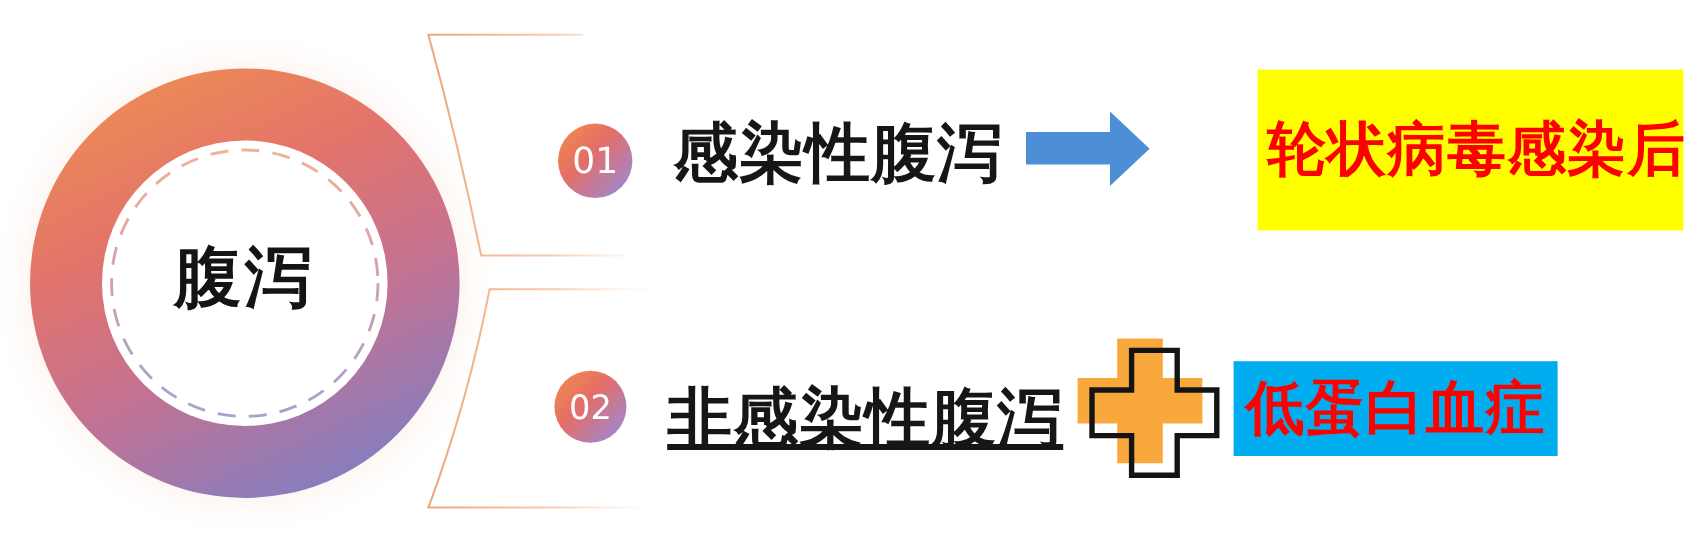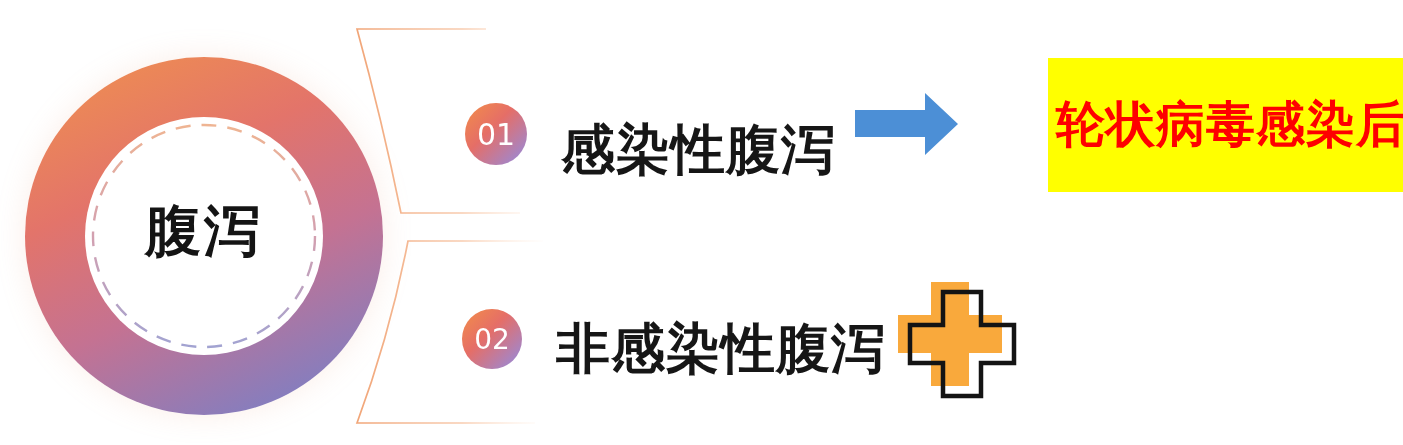--- a/index.html
+++ b/index.html
@@ -59,22 +59,22 @@
 
   
   .branch-label {
     position: absolute;
     font-weight: 900;
     color: #161616;
     font-size: 54px;
     letter-spacing: 1px;
     white-space: nowrap;
   }
-  .branch-label-1 { left: 561px; top: 114px; }
-  .branch-label-2 { left: 556px; top: 313px; }
+  .branch-label-1 { left: 561px; top: 92px; }
+  .branch-label-2 { left: 556px; top: 313px; text-decoration: underline; }
 
   
   .arrow-svg { position: absolute; left: 852px; top: 88px; }
   .plus-svg  { position: absolute; left: 890px; top: 278px; }
 
   
   .hl-yellow {
     position: absolute;
     left: 1048px; top: 58px;
     width: 380px; height: 134px;
@@ -151,14 +151,17 @@
   </div>
   <div class="branch-label branch-label-2">非感染性腹泻</div>
 
   <svg class="plus-svg" width="140" height="125" viewBox="0 0 140 125">
 
     <path d="M 41 4 H 79 V 37 H 112 V 75 H 79 V 108 H 41 V 75 H 8 V 37 H 41 Z" fill="#F9A93C"></path>
 
     <path d="M 53 14 H 91 V 47 H 124 V 85 H 91 V 118 H 53 V 85 H 20 V 47 H 53 Z" fill="none" stroke="#141414" stroke-width="4.5" stroke-linejoin="miter"></path>
   </svg>
 
+  <div class="hl-blue">
+    <span>低蛋白血症</span>
+  </div>
 
 </div>
 
 </body></html>

